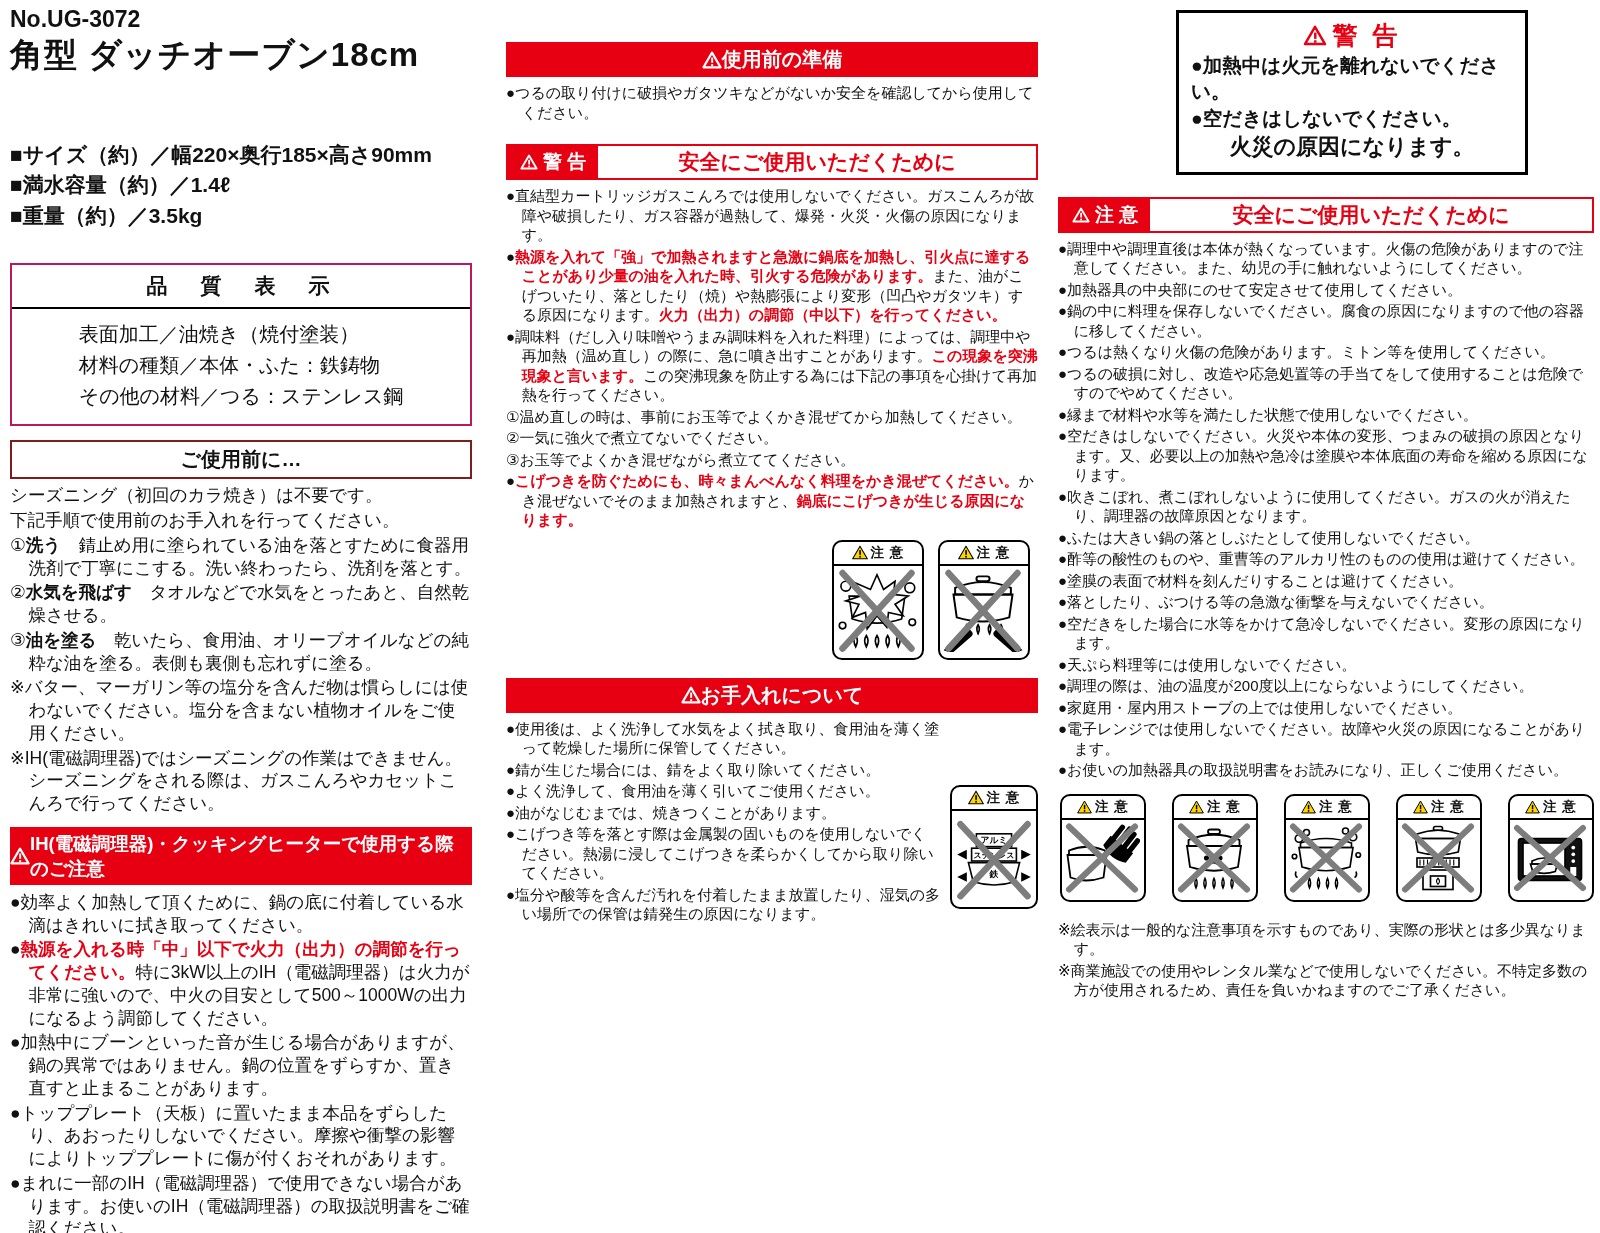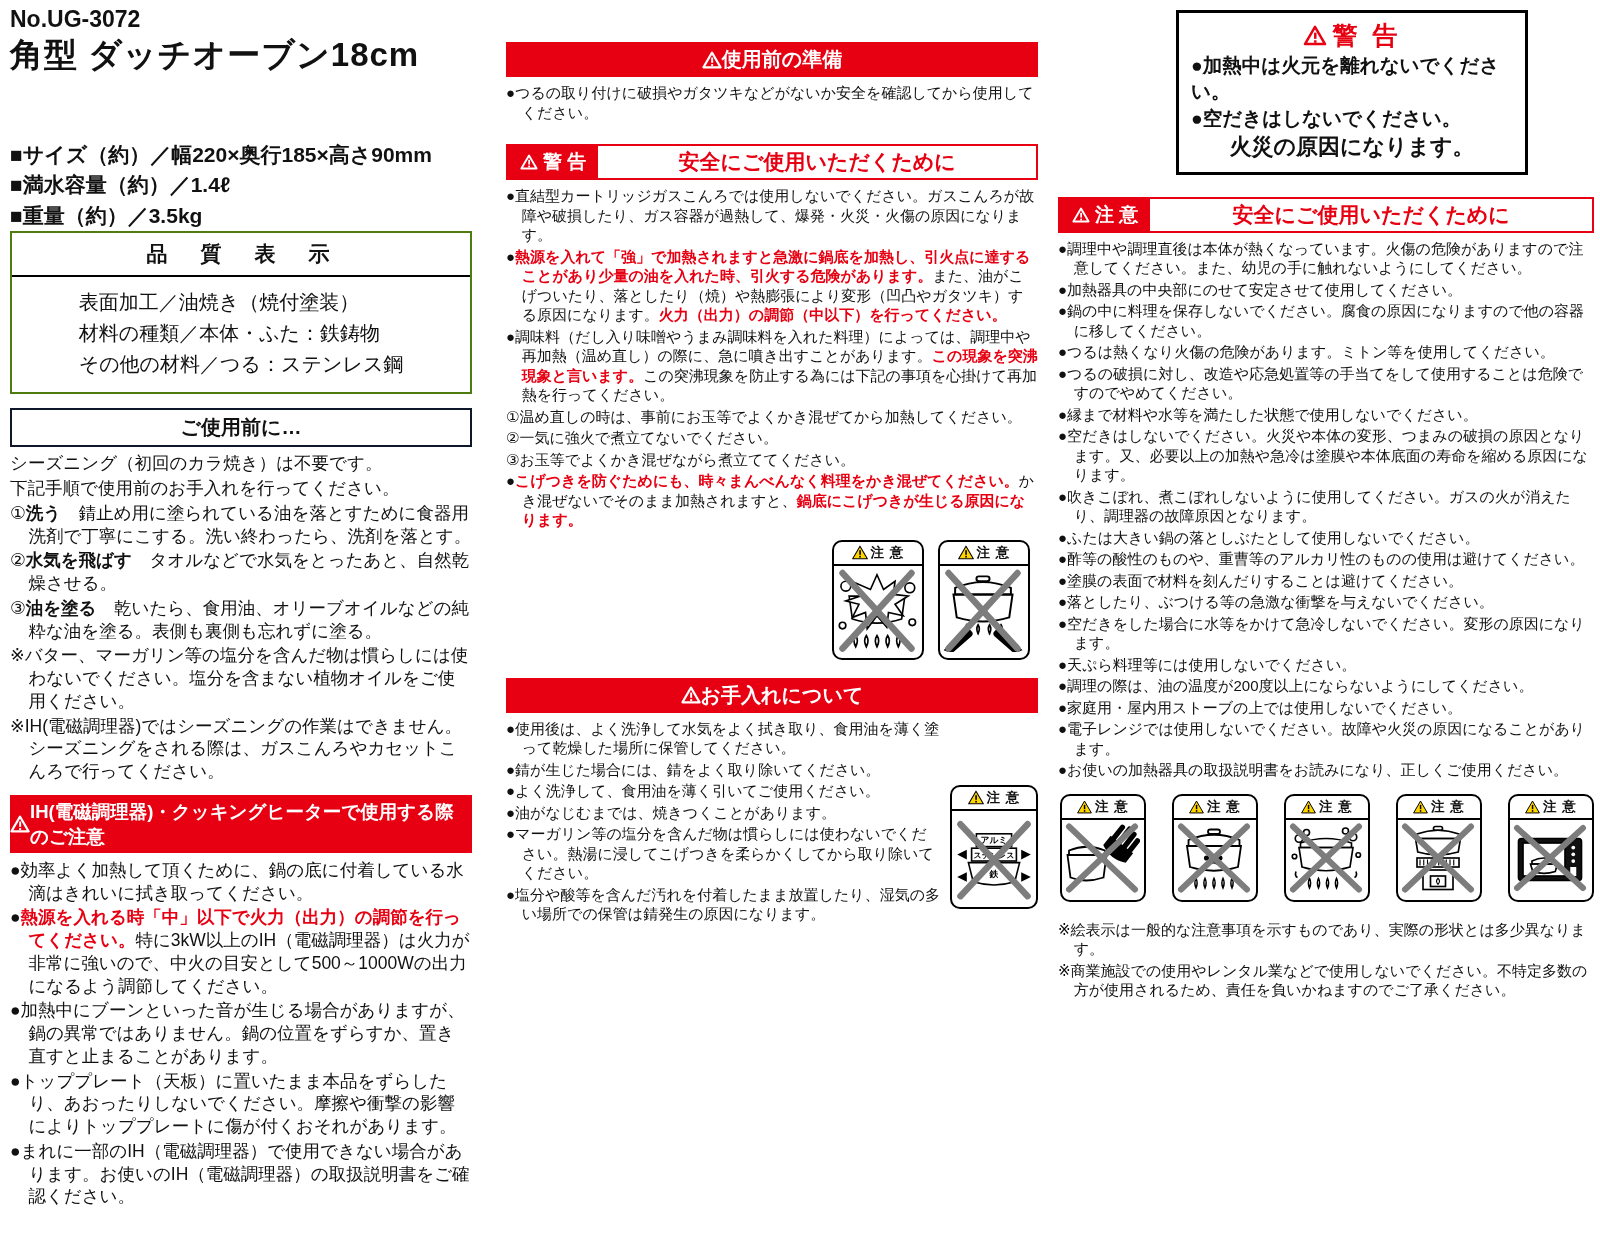--- a/index.html
+++ b/index.html
@@ -13,27 +13,27 @@
   .bold { font-weight:bold; }
   .col { position:absolute; top:0; }
   .col-left  { left:10px;  width:462px; }
   .col-mid   { left:506px; width:532px; }
   .col-right { left:1058px; width:536px; }
 
   
   .prod-no   { font-size:23px; font-weight:bold; padding-top:6px; }
   .prod-name { font-size:33px; font-weight:bold; letter-spacing:1px; }
   .specs { margin-top:62px; font-size:21px; font-weight:bold; line-height:1.45; }
-  .qtable { border:2px solid #4d7c0f; margin-top:0; }
+  .qtable { border:2px solid #be185d; margin-top:32px; }
   .qtable-head { border-bottom:2px solid #000; text-align:center; font-size:21px; font-weight:bold; padding:7px 0; letter-spacing:6px; }
   .qtable-body { padding:10px 0 12px; display:flex; justify-content:center; }
   .qtable-rows { font-size:20px; line-height:1.55; }
 
   
-  .boxtitle { border:2px solid #0f172a; text-align:center; font-weight:bold; font-size:20px; padding:4px 0; }
+  .boxtitle { border:2px solid #7f1d1d; text-align:center; font-weight:bold; font-size:20px; padding:4px 0; }
   .section { margin-top:14px; }
 
   
   .li { font-size:17.5px; line-height:1.3; padding-left:1.05em; text-indent:-1.05em; margin-top:2px; }
   .col-mid .li, .col-right .li { font-size:15px; }
 
   
   .bar {
     background:#e60012; color:#fff; font-weight:bold; font-size:20px;
     display:flex; align-items:center; justify-content:center; padding:4px 0; margin-bottom:6px;
@@ -250,21 +250,21 @@
                 <line x1="92" y1="14" x2="8" y2="104"></line>
               </g>
           </svg>
         </div>
       </div>
 
     <p class="li"><span>●使用後は、よく洗浄して水気をよく拭き取り、食用油を薄く塗って乾燥した場所に保管してください。</span></p>
         <p class="li"><span>●錆が生じた場合には、錆をよく取り除いてください。</span></p>
         <p class="li"><span>●よく洗浄して、食用油を薄く引いてご使用ください。</span></p>
         <p class="li"><span>●油がなじむまでは、焼きつくことがあります。</span></p>
-        <p class="li"><span>●マーガリン等の塩分を含んだ物は慣らしには使わないでください。熱湯に浸してこげつきを柔らかくしてから取り除いてください。</span></p>
+        <p class="li"><span>●こげつき等を落とす際は金属製の固いものを使用しないでください。熱湯に浸してこげつきを柔らかくしてから取り除いてください。</span></p>
         <p class="li"><span>●塩分や酸等を含んだ汚れを付着したまま放置したり、湿気の多い場所での保管は錆発生の原因になります。</span></p>
       </div>
     <div class="clear"></div>
   </div>
 </div>
 
 <div class="col col-right">
   <div class="warnbox">
     <div class="warnbox-title">
       <svg class="tri" width="24" height="21" viewBox="0 0 24 22">

